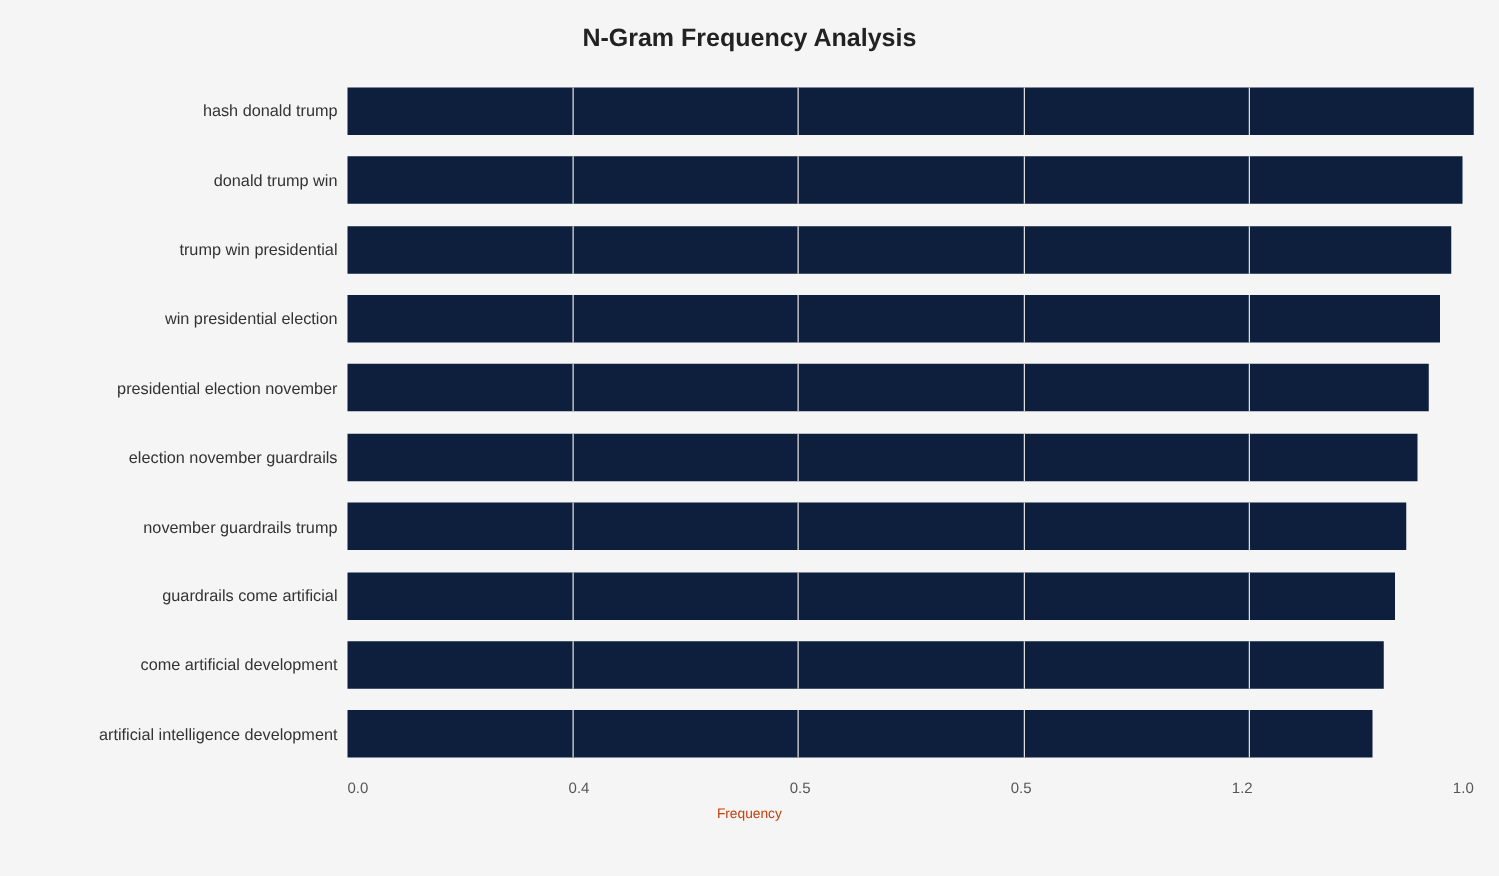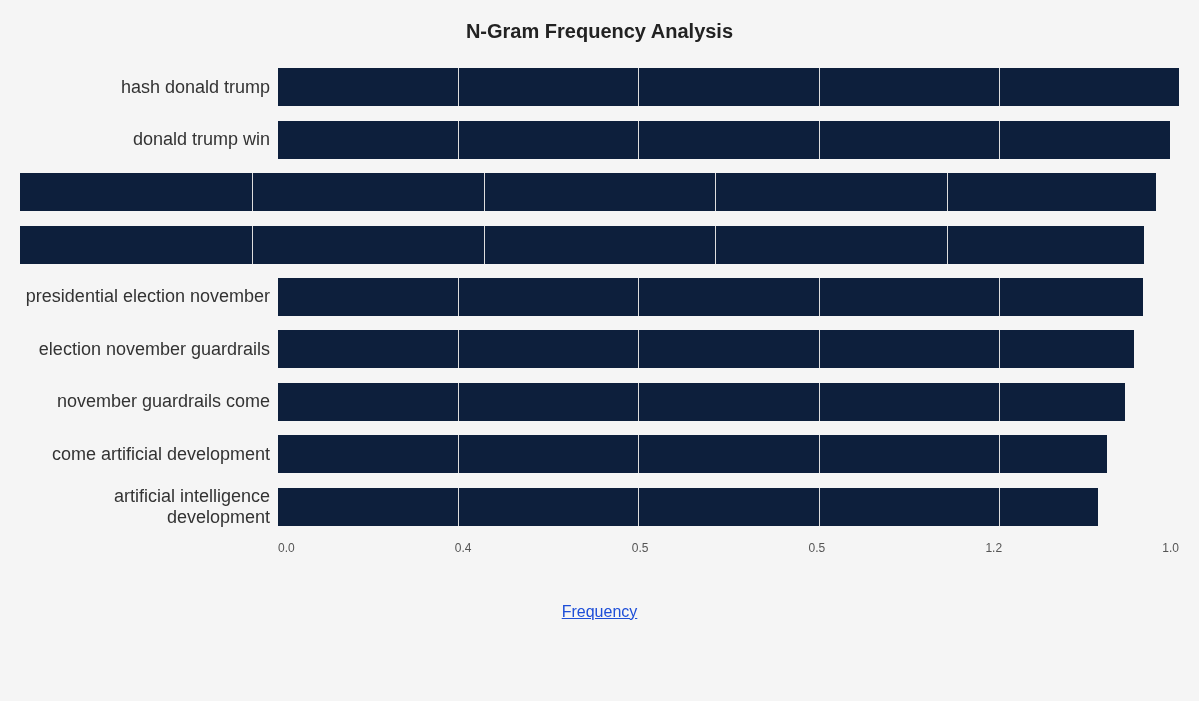--- a/index.html
+++ b/index.html
@@ -13,21 +13,21 @@
       min-height: 701px;
     }
     .chart-container {
       background: #f5f5f5;
       width: 1199px;
       height: 701px;
       position: relative;
       display: flex;
       flex-direction: column;
       align-items: center;
-      padding: 20px 20px 80px 20px;
+      padding: 20px 20px 44px 20px;
     }
     .chart-title {
       font-size: 20px;
       font-weight: bold;
       color: #222;
       margin-bottom: 18px;
       text-align: center;
     }
     .chart-area {
       display: flex;
@@ -38,66 +38,64 @@
     }
     .bar-row {
       display: flex;
       align-items: center;
       flex: 1;
       min-height: 0;
     }
     .bar-label {
       width: 258px;
       text-align: right;
-      font-size: 18px;
+      font-size: 13px;
       color: #333;
       padding-right: 8px;
       flex-shrink: 0;
     }
     .bar-track {
       flex: 1;
       height: 38px;
       background: transparent;
       position: relative;
     }
     .bar-fill {
       height: 38px;
       background: #0d1f3c;
       border-radius: 0;
     }
     .x-axis {
       width: 100%;
       display: flex;
       flex-direction: column;
       margin-top: 4px;
-      gap: 40px;
     }
     .x-axis-line-row {
       display: flex;
       align-items: flex-start;
     }
     .x-axis-labels-offset {
       width: 258px;
       flex-shrink: 0;
     }
     .x-axis-labels {
       flex: 1;
       display: flex;
       justify-content: space-between;
       font-size: 12px;
       color: #555;
       padding-top: 4px;
     }
     .x-axis-title {
       text-align: center;
-      font-size: 16px;
-      color: #1d4ed8;
+      font-size: 11px;
+      color: #c2410c;
       margin-top: 8px;
       width: 100%;
-      text-decoration: underline;
     }
     .grid-lines {
       position: absolute;
       top: 0; left: 0; right: 0; bottom: 0;
       pointer-events: none;
     }
     .bar-track-wrapper {
       flex: 1;
       position: relative;
     }
@@ -138,33 +136,35 @@
               <div class="grid-line" style="left: 20%;"></div>
               <div class="grid-line" style="left: 40%;"></div>
               <div class="grid-line" style="left: 60%;"></div>
               <div class="grid-line" style="left: 80%;"></div>
             </div>
             <div class="bar-fill" style="width: 99%; background: rgb(13, 31, 60);"></div>
           </div>
         </div>
       </div>
       <div class="bar-row">
+        <div class="bar-label">trump win presidential</div>
         <div class="bar-track-wrapper">
           <div class="bar-track">
             <div class="grid-lines">
               <div class="grid-line" style="left: 20%;"></div>
               <div class="grid-line" style="left: 40%;"></div>
               <div class="grid-line" style="left: 60%;"></div>
               <div class="grid-line" style="left: 80%;"></div>
             </div>
             <div class="bar-fill" style="width: 98%; background: rgb(13, 31, 60);"></div>
           </div>
         </div>
       </div>
       <div class="bar-row">
+        <div class="bar-label">win presidential election</div>
         <div class="bar-track-wrapper">
           <div class="bar-track">
             <div class="grid-lines">
               <div class="grid-line" style="left: 20%;"></div>
               <div class="grid-line" style="left: 40%;"></div>
               <div class="grid-line" style="left: 60%;"></div>
               <div class="grid-line" style="left: 80%;"></div>
             </div>
             <div class="bar-fill" style="width: 97%; background: rgb(13, 31, 60);"></div>
           </div>
@@ -192,30 +192,44 @@
               <div class="grid-line" style="left: 20%;"></div>
               <div class="grid-line" style="left: 40%;"></div>
               <div class="grid-line" style="left: 60%;"></div>
               <div class="grid-line" style="left: 80%;"></div>
             </div>
             <div class="bar-fill" style="width: 95%; background: rgb(13, 31, 60);"></div>
           </div>
         </div>
       </div>
       <div class="bar-row">
-        <div class="bar-label">november guardrails come</div>
+        <div class="bar-label">november guardrails trump</div>
         <div class="bar-track-wrapper">
           <div class="bar-track">
             <div class="grid-lines">
               <div class="grid-line" style="left: 20%;"></div>
               <div class="grid-line" style="left: 40%;"></div>
               <div class="grid-line" style="left: 60%;"></div>
               <div class="grid-line" style="left: 80%;"></div>
             </div>
             <div class="bar-fill" style="width: 94%; background: rgb(13, 31, 60);"></div>
+          </div>
+        </div>
+      </div>
+      <div class="bar-row">
+        <div class="bar-label">guardrails come artificial</div>
+        <div class="bar-track-wrapper">
+          <div class="bar-track">
+            <div class="grid-lines">
+              <div class="grid-line" style="left: 20%;"></div>
+              <div class="grid-line" style="left: 40%;"></div>
+              <div class="grid-line" style="left: 60%;"></div>
+              <div class="grid-line" style="left: 80%;"></div>
+            </div>
+            <div class="bar-fill" style="width: 93%; background: rgb(13, 31, 60);"></div>
           </div>
         </div>
       </div>
       <div class="bar-row">
         <div class="bar-label">come artificial development</div>
         <div class="bar-track-wrapper">
           <div class="bar-track">
             <div class="grid-lines">
               <div class="grid-line" style="left: 20%;"></div>
               <div class="grid-line" style="left: 40%;"></div>

